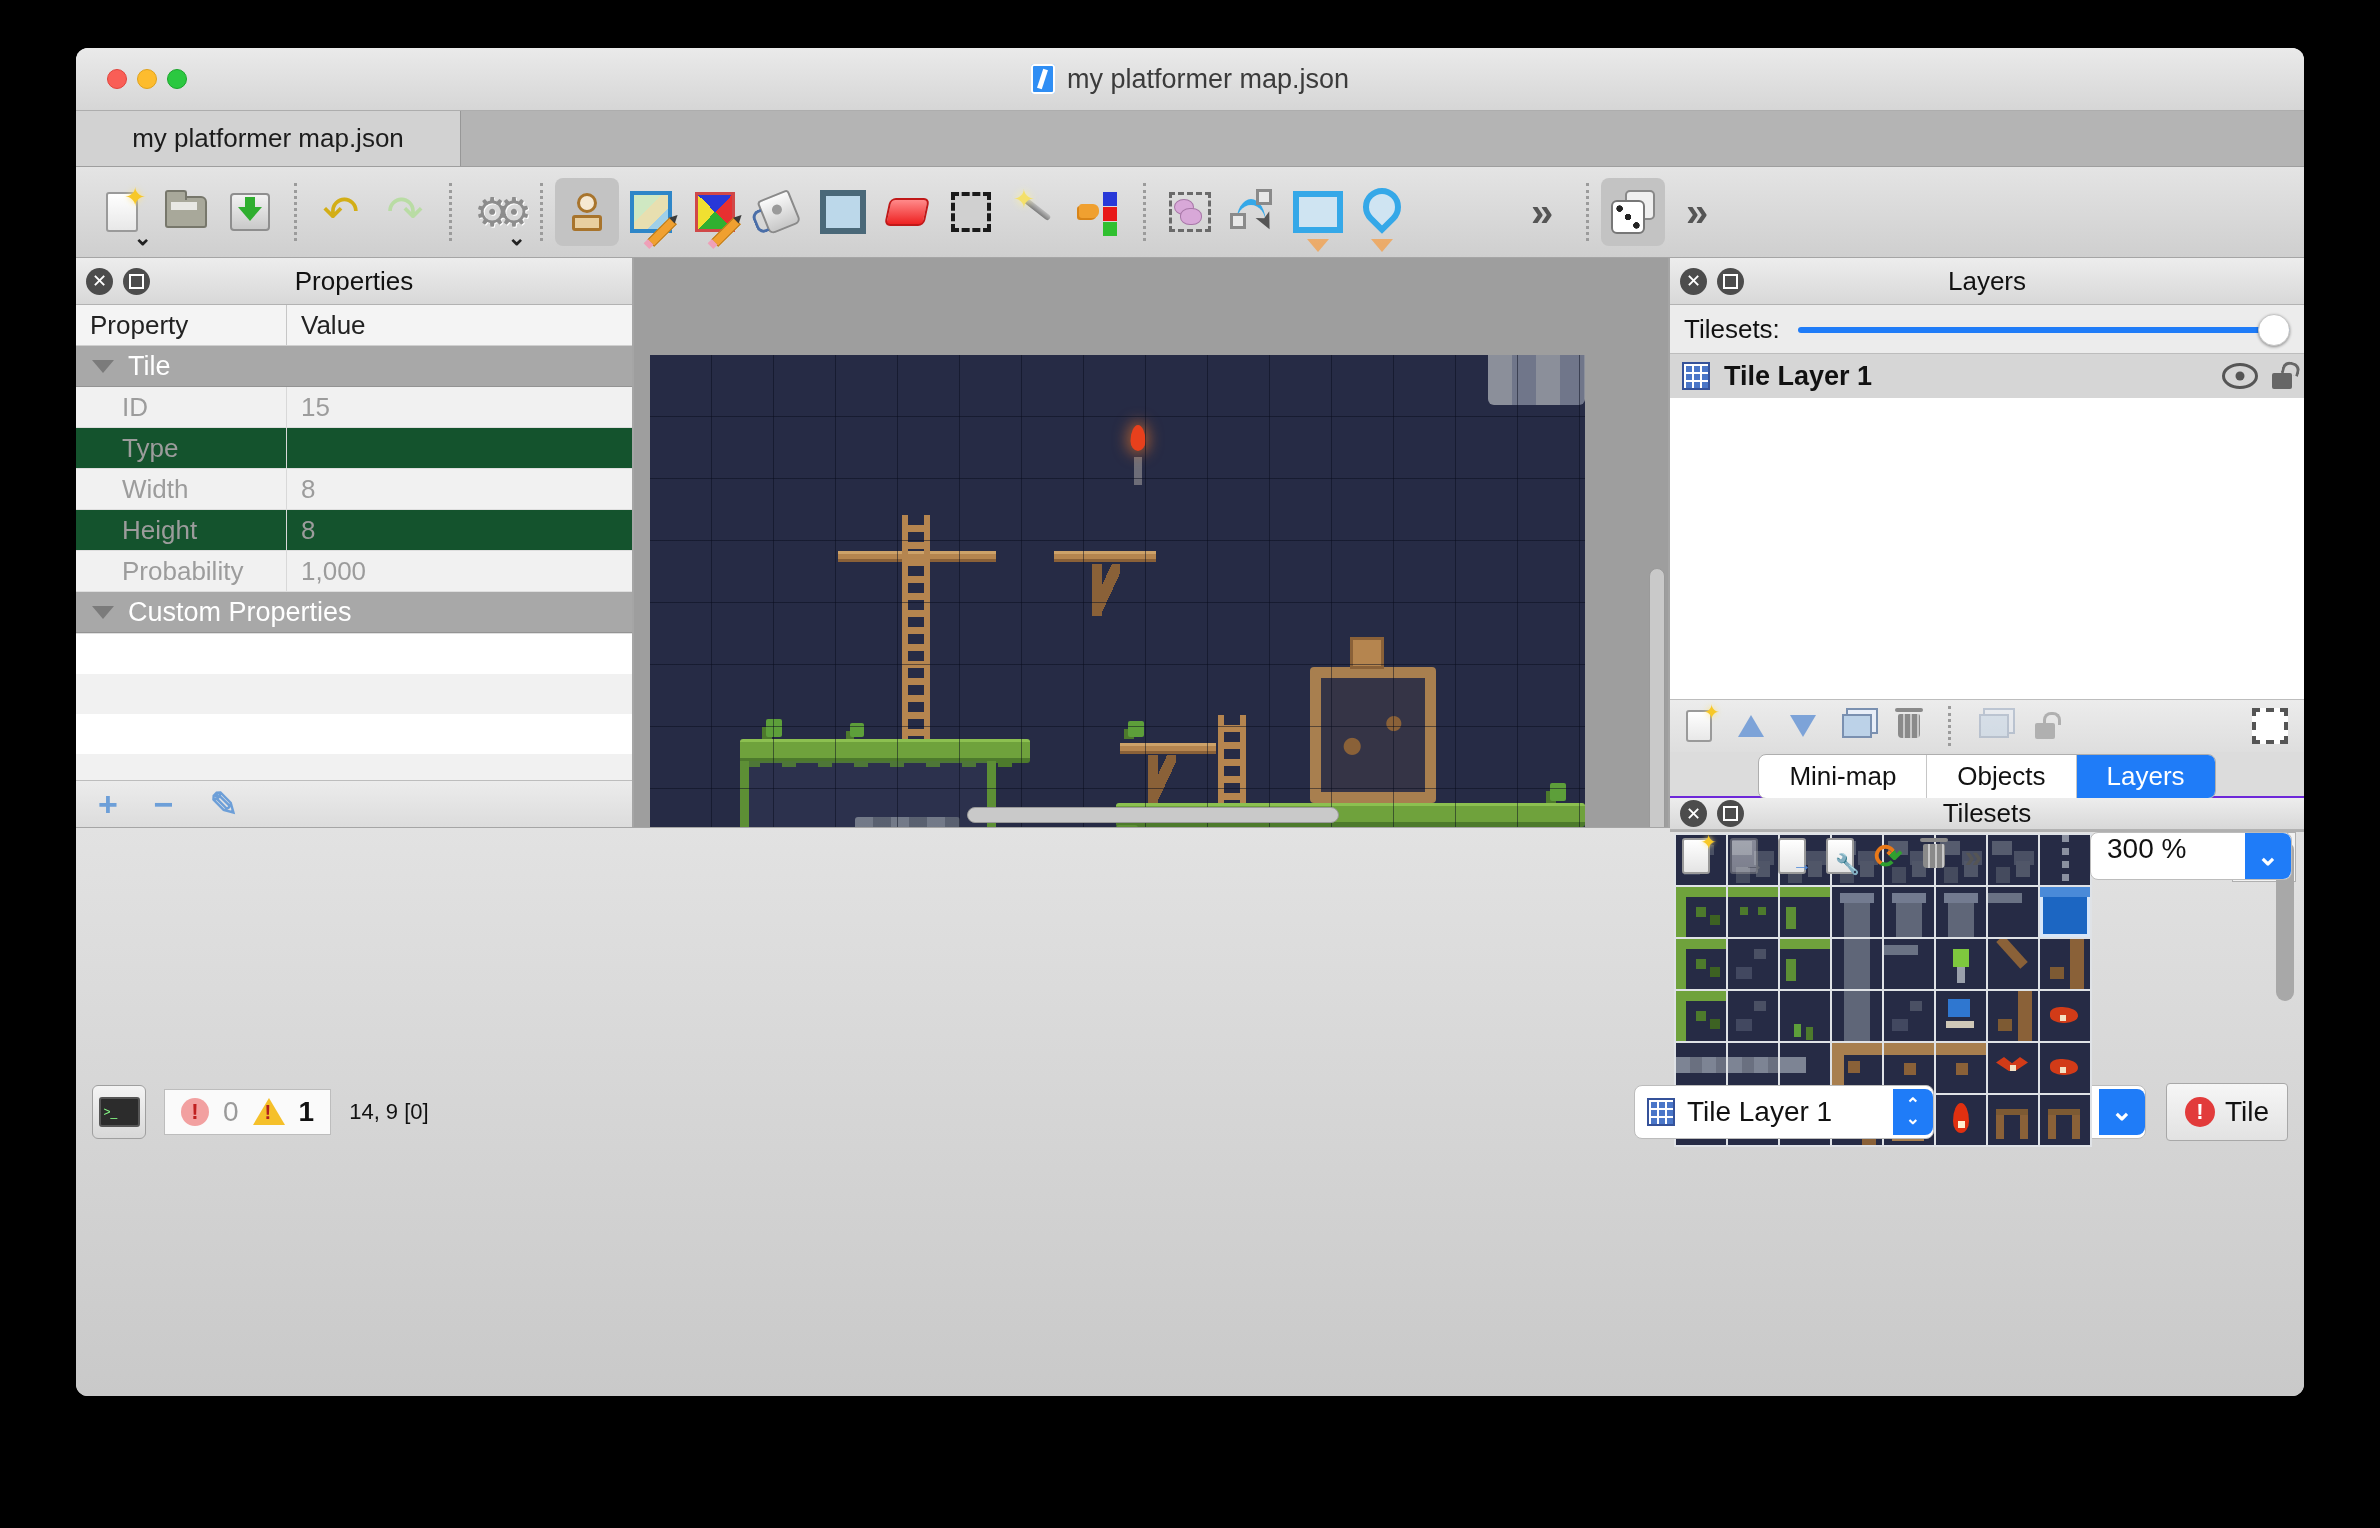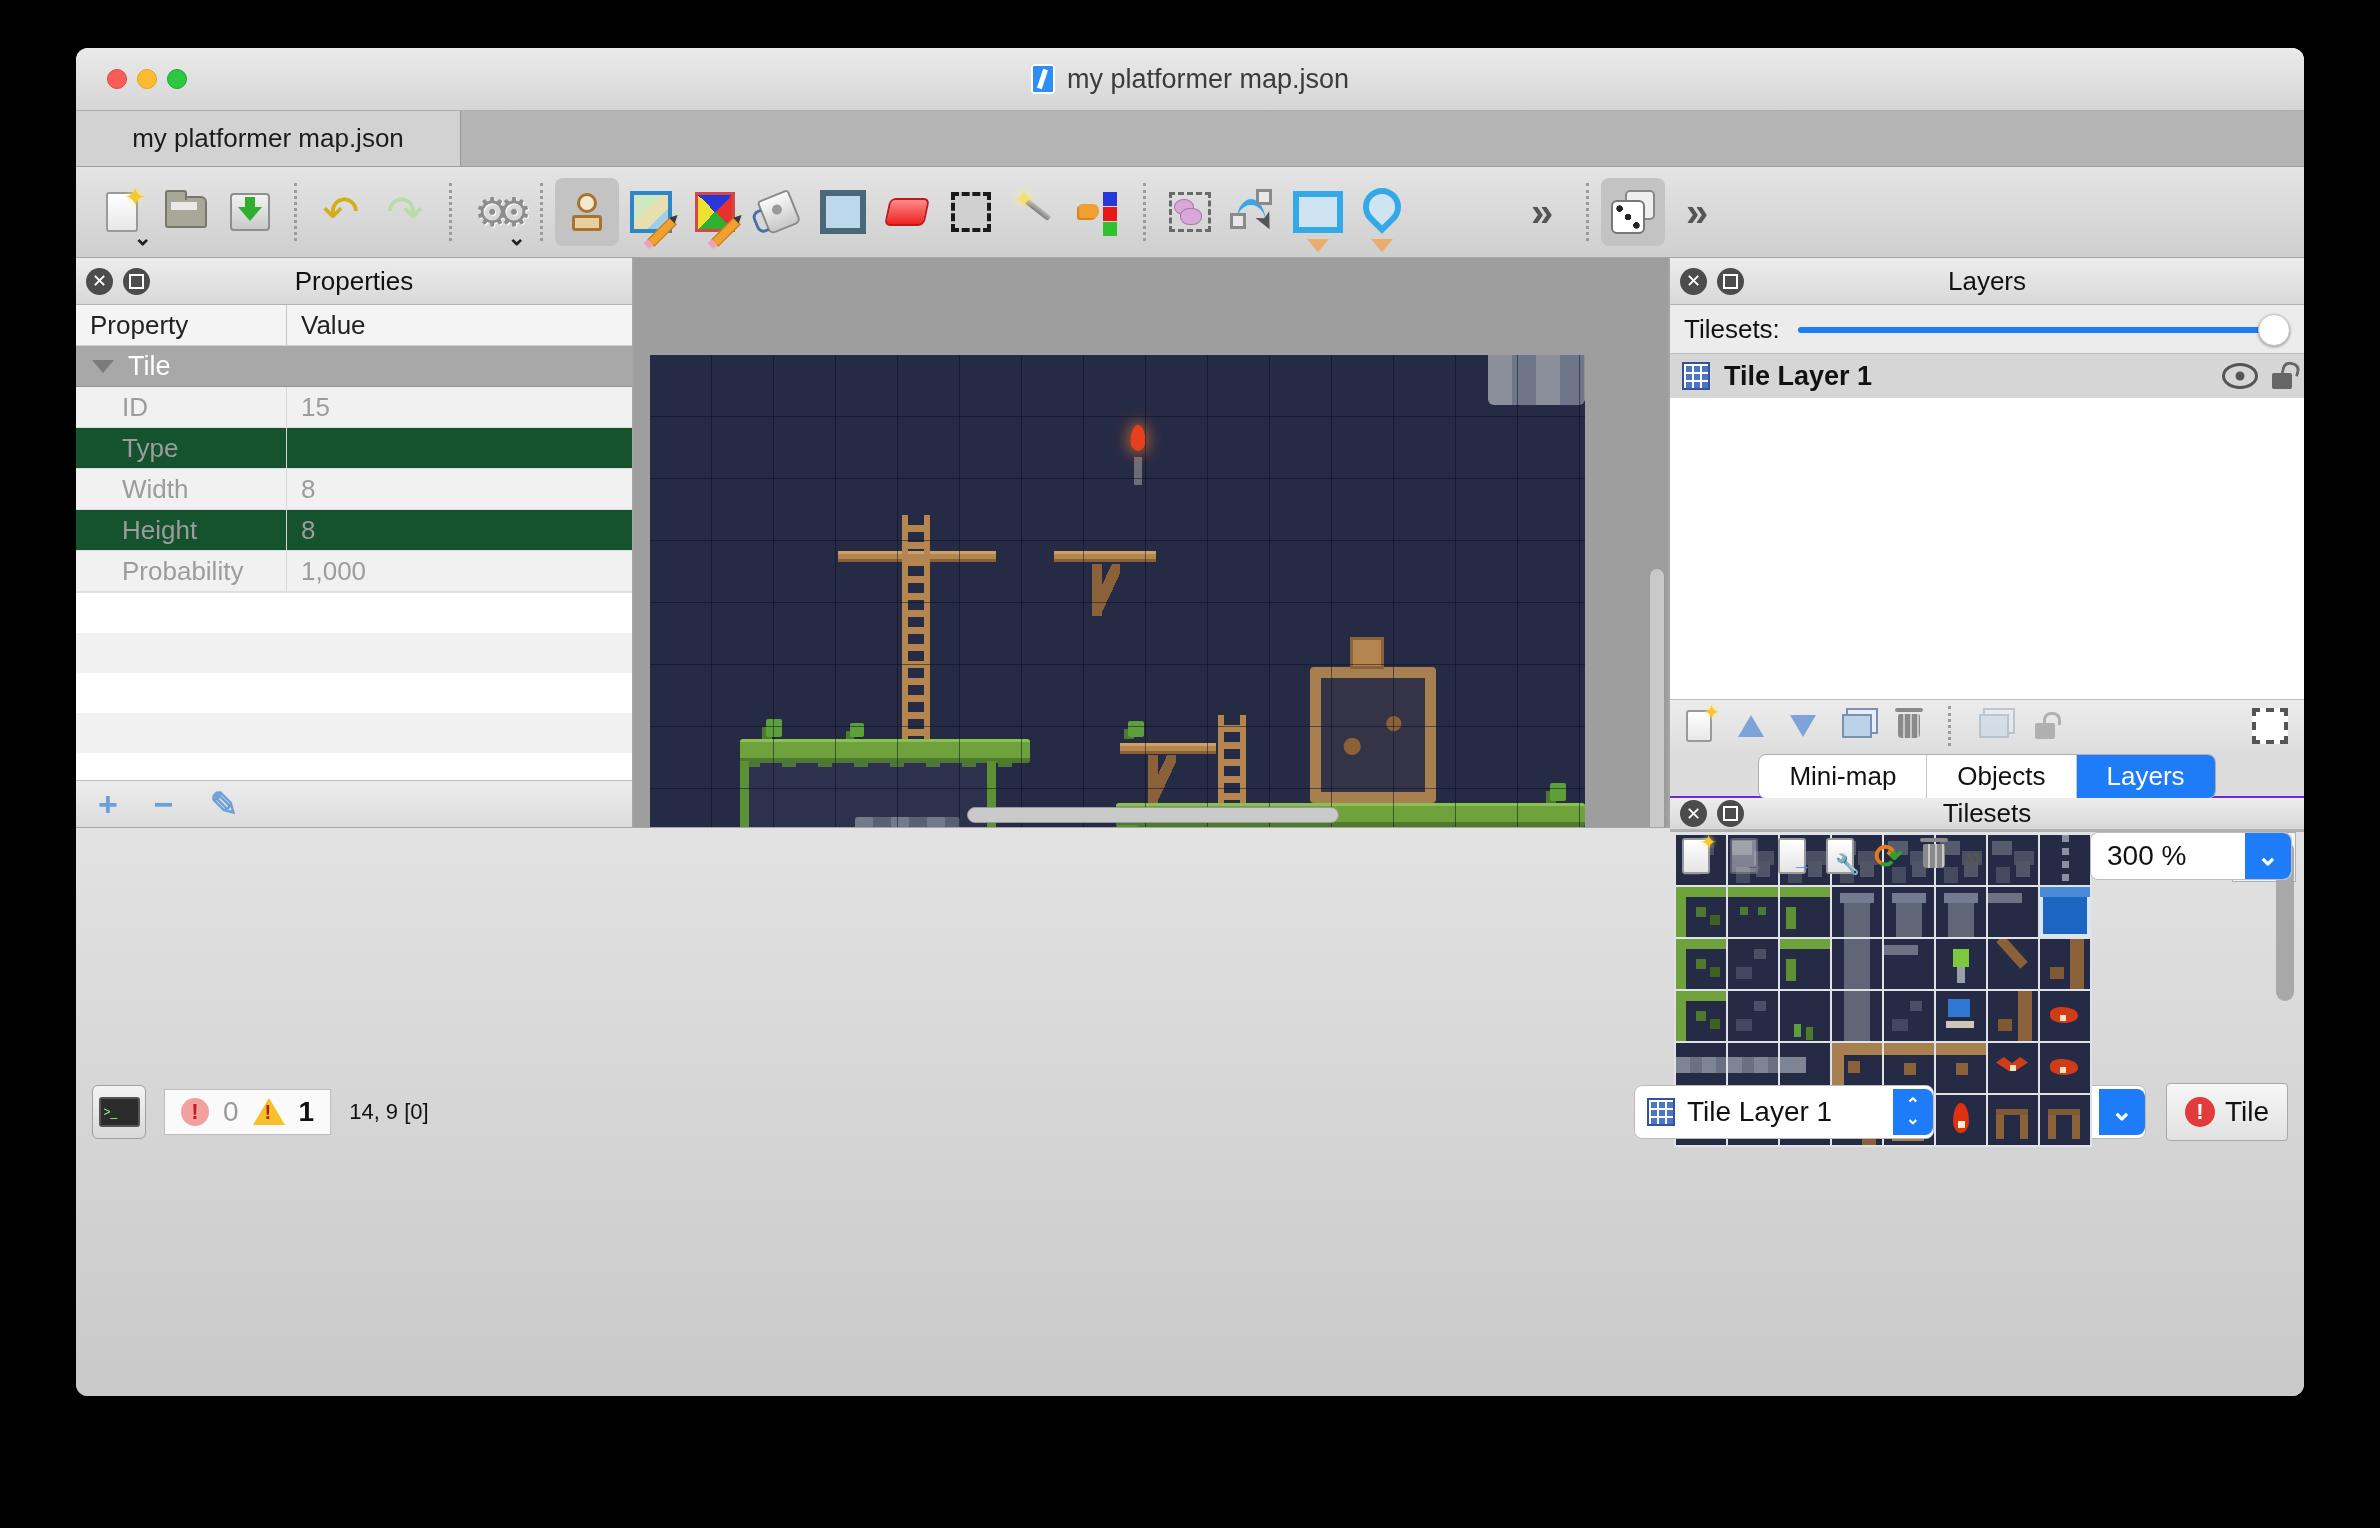--- a/index.html
+++ b/index.html
@@ -222,21 +222,21 @@
   .pt-gate::before{left:8px;top:14px;width:8px;height:30px;background:#8a6138;box-shadow:24px 0 0 #8a6138;}
   .pt-gate::after{left:8px;top:14px;width:32px;height:6px;background:#7d5a33;}
   .ts-vsb{position:absolute;right:10px;top:10px;width:18px;height:160px;background:#a8a8a8;border-radius:9px;}
   .ts-sbtrack{position:absolute;right:4px;top:0;width:30px;height:100%;background:#efefef;border-left:1px solid #c8c8c8;}
   .ts-toolbar{height:62px;display:flex;align-items:center;gap:20px;padding:0 12px;background:linear-gradient(#ececec,#dcdcdc);border-bottom:1px solid #b4b4b4;}
   .mini-doc{width:24px;height:32px;background:linear-gradient(#fff,#e4e4e4);border:2px solid #9a9a9a;border-radius:3px;position:relative;}
   .mini-doc.dim{opacity:.45;}
   .mini-doc .glyph{position:absolute;right:-8px;bottom:-4px;font-size:20px;}
   .mini-doc .star{position:absolute;right:-9px;top:-10px;font-size:20px;color:#f7c828;text-shadow:0 0 5px #ffe27a;}
   .reload{font-size:34px;line-height:30px;background:linear-gradient(135deg,#e87818 50%,#30a030 50%);-webkit-background-clip:text;background-clip:text;color:transparent;font-weight:bold;}
-  .zoom-select{margin-left:auto;width:200px;height:46px;background:#fff;border:1px solid #bcbcbc;border-radius:8px;display:flex;align-items:center;position:relative;}
+  .zoom-select{margin-left:auto;width:200px;height:46px;background:#fff;border:1px solid #bcbcbc;border-radius:8px;display:flex;position:relative;}
   .zoom-select .val{flex:1;padding-left:16px;font-size:28px;color:#111;}
   .blue-chev{width:46px;height:46px;background:#1f7cf8;border-radius:0 8px 8px 0;display:flex;align-items:center;justify-content:center;color:#fff;font-size:26px;font-weight:bold;}
   .stepper{width:40px;height:46px;background:#1f7cf8;border-radius:0 8px 8px 0;display:flex;flex-direction:column;align-items:center;justify-content:center;color:#fff;font-size:17px;line-height:14px;font-weight:bold;}
   
   .statusbar{flex:1;background:linear-gradient(#e2e2e2,#c9c9c9);border-top:1px solid #a5a5a5;display:flex;align-items:center;padding:0 16px;gap:18px;}
   .console-btn{width:52px;height:52px;background:linear-gradient(#f4f4f4,#d8d8d8);border:1px solid #9f9f9f;border-radius:6px;display:flex;align-items:center;justify-content:center;}
   .console-ic{width:34px;height:26px;background:#2c2c2c;border:2px solid #555;border-radius:3px;color:#8f8;font-size:12px;display:flex;align-items:center;padding-left:3px;}
   .issuebox{height:44px;background:#fafafa;border:1px solid #bdbdbd;display:flex;align-items:center;gap:14px;padding:0 16px;font-size:28px;}
   .errdot{width:28px;height:28px;border-radius:50%;background:#f2a0a0;color:#c02020;display:flex;align-items:center;justify-content:center;font-weight:bold;font-size:22px;}
   .warntri{width:0;height:0;border-left:16px solid transparent;border-right:16px solid transparent;border-bottom:27px solid #f5c02a;position:relative;}
@@ -398,20 +398,24 @@
             <div class="c2">8</div>
           </div>
           <div class="prow">
             <div class="c1">Height</div>
             <div class="c2">8</div>
           </div>
           <div class="prow">
             <div class="c1">Probability</div>
             <div class="c2">1,000</div>
           </div>
+        </div>
+        <div class="sechead">
+          <div class="tri"></div>
+          <span>Custom Properties</span>
         </div>
         <div class="pempty"></div>
         <div class="pfoot">
           <span class="pfi">+</span>
           <span class="pfi">−</span>
           <span class="pfi">✎</span>
         </div>
       </div>
 
       <div class="canvas">

